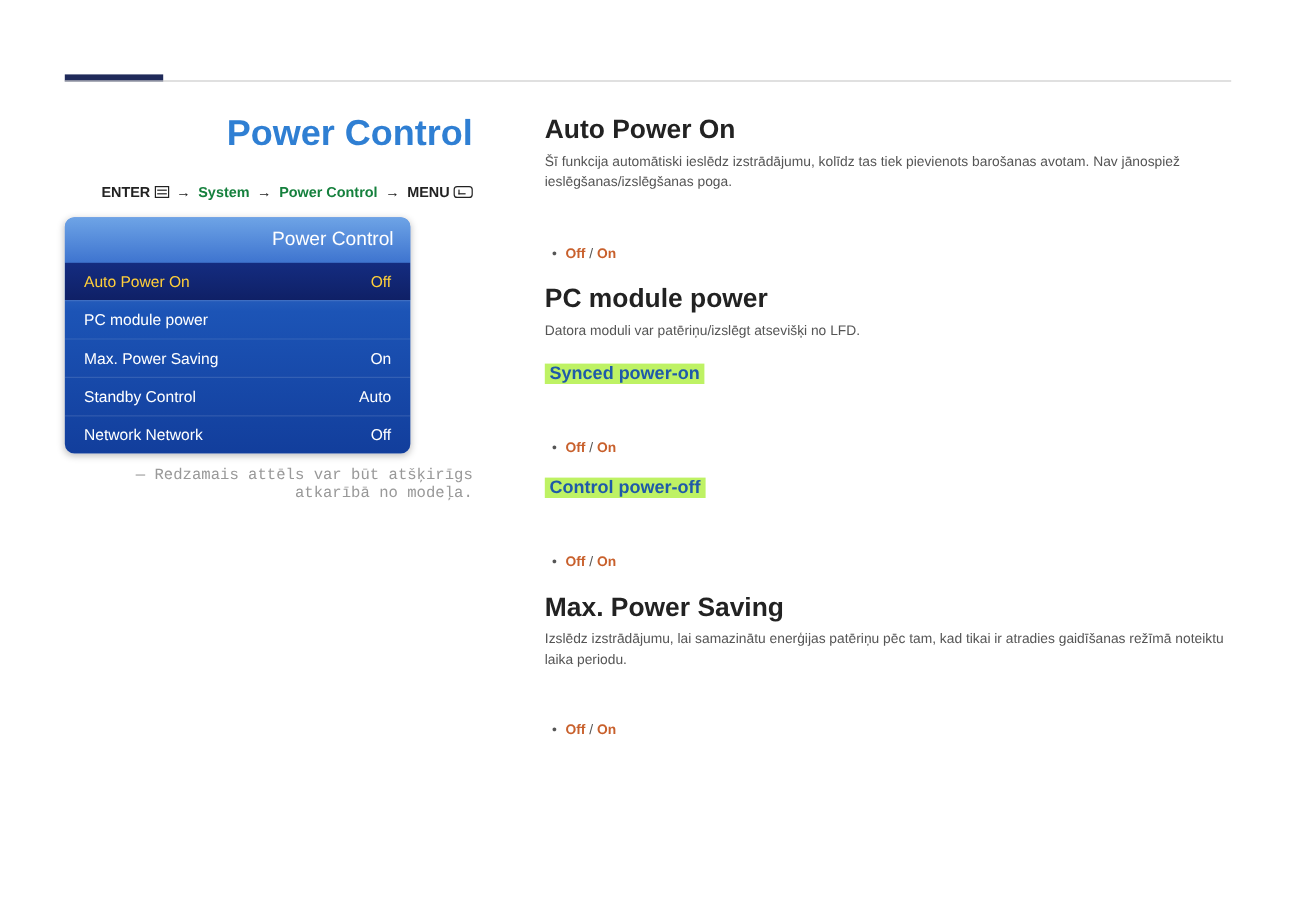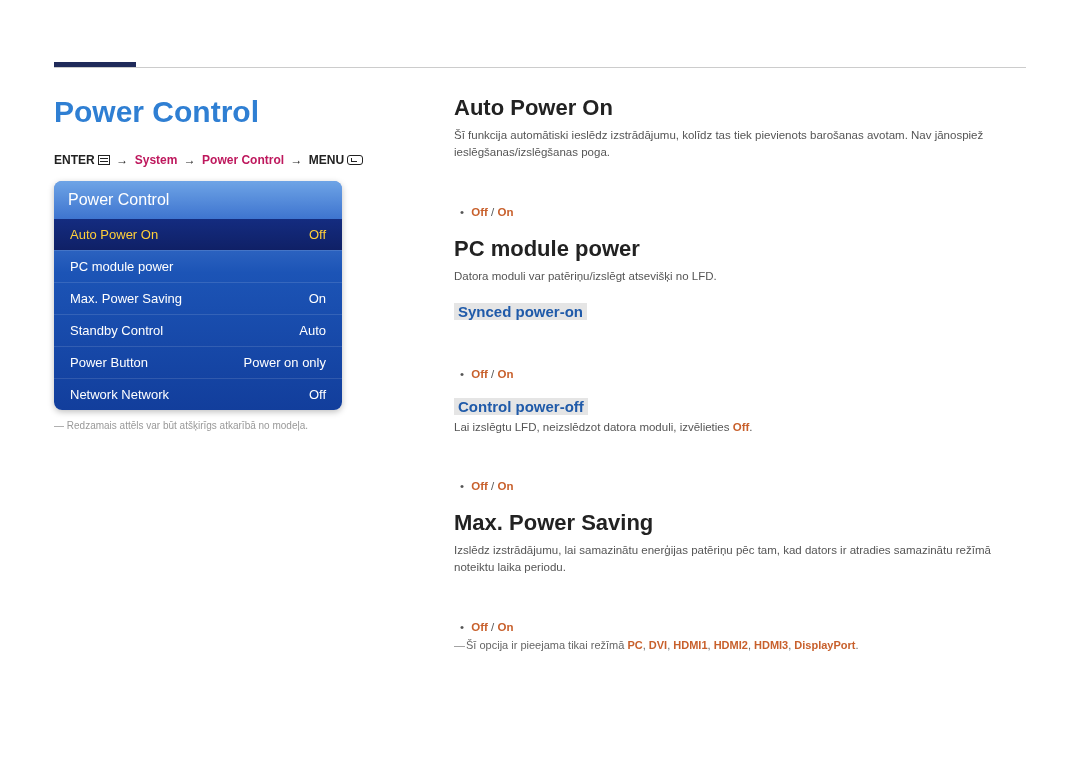--- a/index.html
+++ b/index.html
@@ -31,34 +31,35 @@
     position: absolute;
     top: 95px;
     left: 54px;
     right: 54px;
     display: flex;
     align-items: flex-start;
   }
   .left-col {
     width: 340px;
     flex-shrink: 0;
+    text-align: right;
   }
   .page-title {
     color: #2f7fd3;
     font-size: 30px;
     font-weight: 600;
     margin-bottom: 24px;
   }
   .breadcrumb {
     font-size: 12px;
     font-weight: 700;
     color: #222;
     margin-bottom: 14px;
   }
-  .breadcrumb .crumb { color: #be185d; font-weight: 700; }
+  .breadcrumb .crumb { color: #15803d; font-weight: 700; }
   .breadcrumb .sep { color: #222; margin: 0 3px; }
   .menu-glyph {
     width: 12px; height: 10px; border: 1px solid #222; position: relative; display: inline-block; vertical-align: -1px;
   }
   .menu-glyph::before { content:""; position:absolute; left:1px; right:1px; top:2px; height:1px; background:#222; }
   .menu-glyph::after  { content:""; position:absolute; left:1px; right:1px; top:5px; height:1px; background:#222; }
   .enter-glyph {
     width: 16px; height: 10px; border:1px solid #222; border-radius:3px; display:inline-block; position:relative; vertical-align:-1px;
   }
   .enter-glyph::after { content:""; position:absolute; left:3px; top:2px; width:5px; height:3px; border-left:1px solid #222; border-bottom:1px solid #222; }
@@ -83,23 +84,24 @@
     justify-content: space-between;
     padding: 8px 16px;
     border-top: 1px solid rgba(255,255,255,0.12);
   }
   .osd-row.selected {
     background: linear-gradient(#142c80, #0f2066);
     color: #ffcf3a;
     border-top: none;
   }
   .osd-note {
-    font-size: 10px;
+    font-size: 13px;
     color: #999;
     margin-top: 10px;
+    font-family: Liberation Mono, monospace;
   }
   .osd-note::before { content: "― "; color:#999; }
 
   .right-col {
     flex: 1;
     padding-left: 60px;
   }
   .section-h2 {
     font-size: 22px;
     font-weight: 600;
@@ -108,21 +110,21 @@
   }
   .section-h2.gap-top { margin-top: 18px; }
   .body-text {
     font-size: 11.5px;
     color: #555;
     line-height: 1.5;
     margin-bottom: 4px;
   }
   .sub-h3 {
     display: inline-block;
-    background: #e5e5e5;
+    background: #bef264;
     color: #1f5aa9;
     font-weight: 700;
     font-size: 15px;
     padding: 0 4px;
     margin-top: 14px;
     margin-bottom: 4px;
   }
   ul.opts { list-style: none; padding-left: 18px; margin: 4px 0; }
   ul.opts li::before { content: "• "; color: #555; margin-left: -12px; margin-right: 4px; }
   ul.opts li { font-size: 11.5px; color: #555; margin-top: 44px; }
@@ -172,24 +174,20 @@
       </div>
       <div class="osd-row">
         <span>Max. Power Saving</span>
         <span>On</span>
       </div>
       <div class="osd-row">
         <span>Standby Control</span>
         <span>Auto</span>
       </div>
       <div class="osd-row">
-        <span>Power Button</span>
-        <span>Power on only</span>
-      </div>
-      <div class="osd-row">
         <span>Network Network</span>
         <span>Off</span>
       </div>
     </div>
 
     <div class="osd-note">Redzamais attēls var būt atšķirīgs atkarībā no modeļa.</div>
   </div>
 
   <div class="right-col">
 
@@ -205,34 +203,28 @@
     <p class="body-text">Datora moduli var patēriņu/izslēgt atsevišķi no LFD.</p>
 
     <div><span class="sub-h3">Synced power-on</span></div>
     <ul class="opts">
       <li>
         <span class="opt-strong">Off</span><span> / </span><span class="opt-strong">On</span>
       </li>
     </ul>
 
     <div><span class="sub-h3">Control power-off</span></div>
-    <p class="body-text">
-      <span>Lai izslēgtu LFD, neizslēdzot datora moduli, izvēlieties </span><span class="inline-off">Off</span><span>.</span>
-    </p>
     <ul class="opts">
       <li>
         <span class="opt-strong">Off</span><span> / </span><span class="opt-strong">On</span>
       </li>
     </ul>
 
     <h2 class="section-h2 gap-top">Max. Power Saving</h2>
-    <p class="body-text">Izslēdz izstrādājumu, lai samazinātu enerģijas patēriņu pēc tam, kad dators ir atradies samazinātu režīmā noteiktu laika periodu.</p>
-    <ul class="opts">
-      <li>
-        <span class="opt-strong">Off</span><span> / </span><span class="opt-strong">On</span>
-      </li>
-    </ul>
-    <p class="footnote">
-      <span>Šī opcija ir pieejama tikai režīmā </span><span class="opt-strong">PC</span>, <span class="opt-strong">DVI</span>, <span class="opt-strong">HDMI1</span>, <span class="opt-strong">HDMI2</span>, <span class="opt-strong">HDMI3</span>, <span class="opt-strong">DisplayPort</span><span>.</span>
-    </p>
+    <p class="body-text">Izslēdz izstrādājumu, lai samazinātu enerģijas patēriņu pēc tam, kad tikai ir atradies gaidīšanas režīmā noteiktu laika periodu.</p>
+    <ul class="opts">
+      <li>
+        <span class="opt-strong">Off</span><span> / </span><span class="opt-strong">On</span>
+      </li>
+    </ul>
 
   </div>
 </div>
 
 </body></html>

